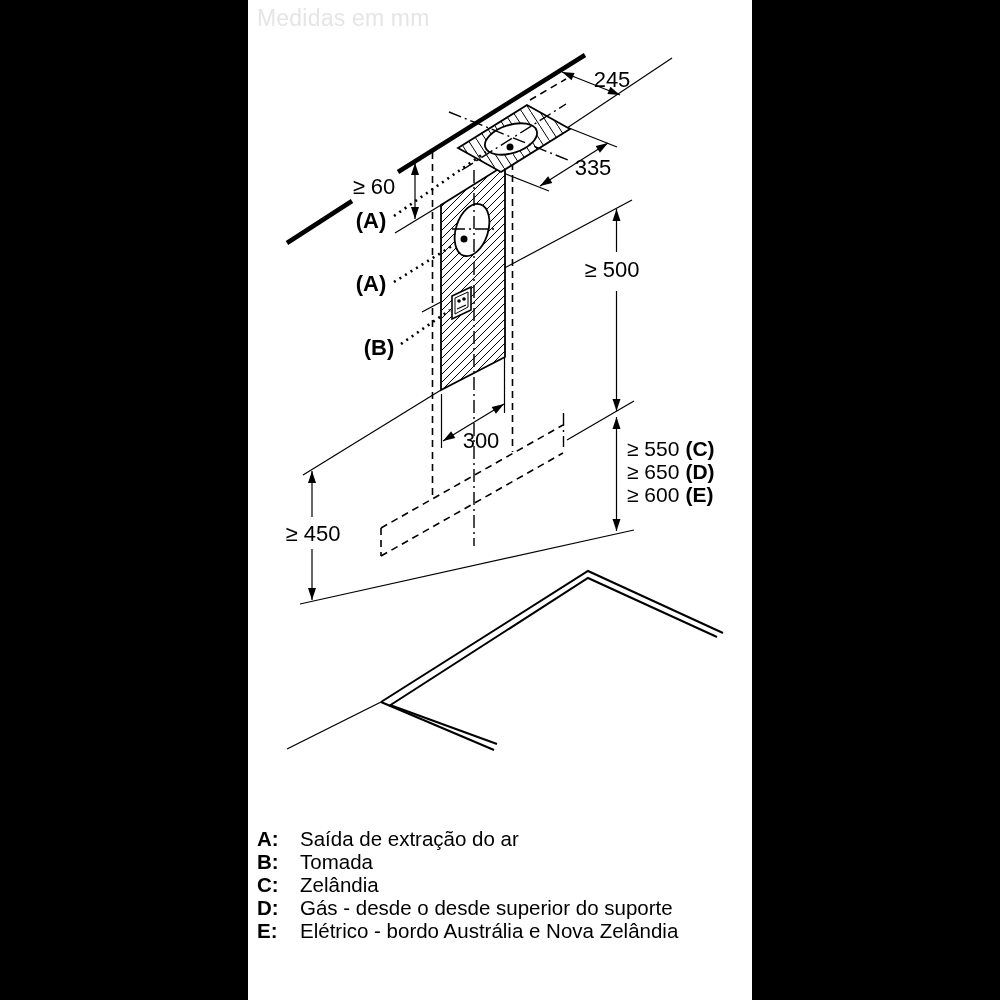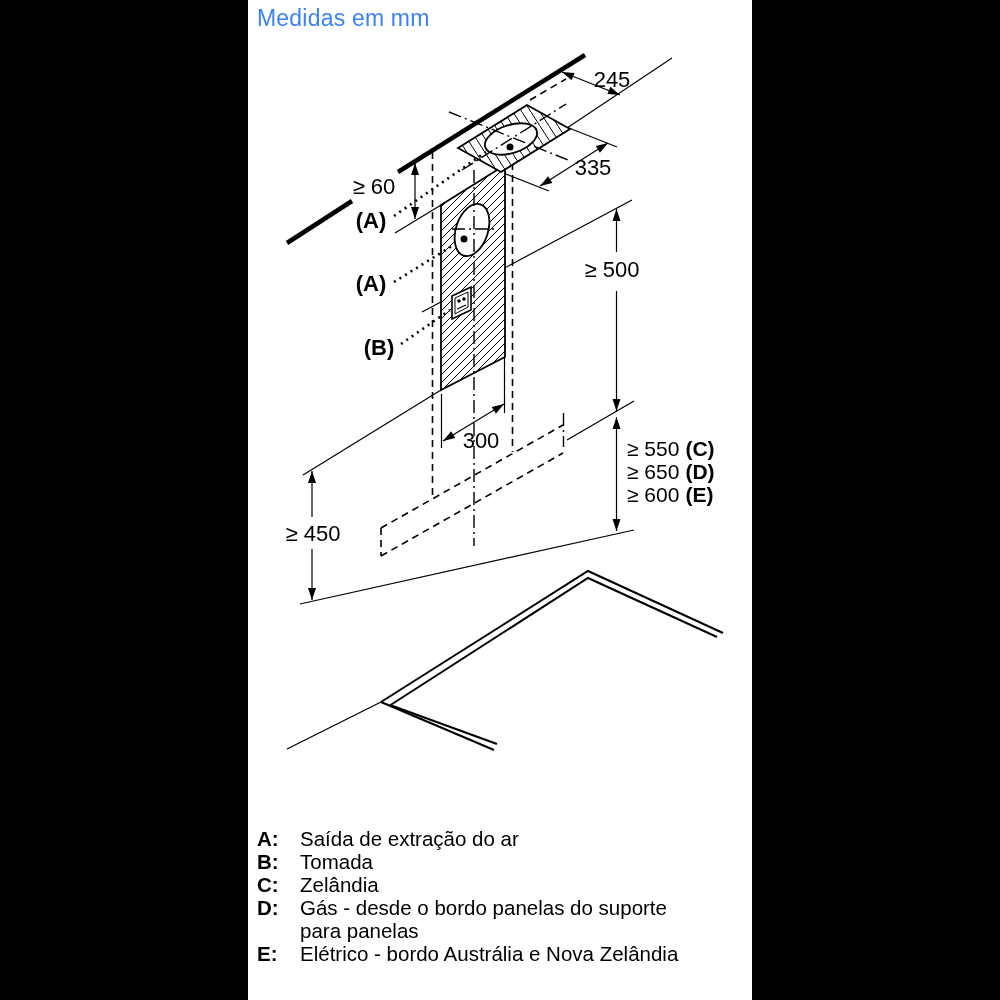--- a/index.html
+++ b/index.html
@@ -4,21 +4,21 @@
 <style>
   html,body{margin:0;padding:0;}
   body{
     width:1000px;height:1000px;position:relative;
     background:#000;overflow:hidden;
     font-family:"Liberation Sans", sans-serif;
     -webkit-font-smoothing:antialiased;
   }
   .panel{position:absolute;left:248px;top:0;width:504px;height:1000px;background:#fff;}
   .title{
-    position:absolute;left:257px;top:5px;font-size:23px;color:#3b82f6;
+    position:absolute;left:257px;top:5px;font-size:23px;color:#e5e5e5;
     letter-spacing:0.2px;white-space:nowrap;
   }
   svg.diagram{position:absolute;left:0;top:0;}
   svg text{font-family:"Liberation Sans", sans-serif;fill:#000;stroke:none;}
   .dimtxt{font-size:22px;}
   .cdetxt{font-size:21px;}
   .callout{font-size:22px;font-weight:bold;}
   .legend{
     position:absolute;left:257px;top:827px;width:472px;color:#000;
     font-size:20.5px;line-height:23px;
@@ -177,19 +177,19 @@
   <div class="row">
     <span class="k">B:</span>
     <span class="t">Tomada</span>
   </div>
   <div class="row">
     <span class="k">C:</span>
     <span class="t">Zelândia</span>
   </div>
   <div class="row">
     <span class="k">D:</span>
-    <span class="t"><span>Gás - desde o bordo panelas do suporte</span><span class="l2">para panelas</span></span>
+    <span class="t"><span>Gás - desde o desde superior do suporte</span></span>
   </div>
   <div class="row">
     <span class="k">E:</span>
     <span class="t">Elétrico - bordo Austrália e Nova Zelândia</span>
   </div>
 </div>
 
 </body></html>

